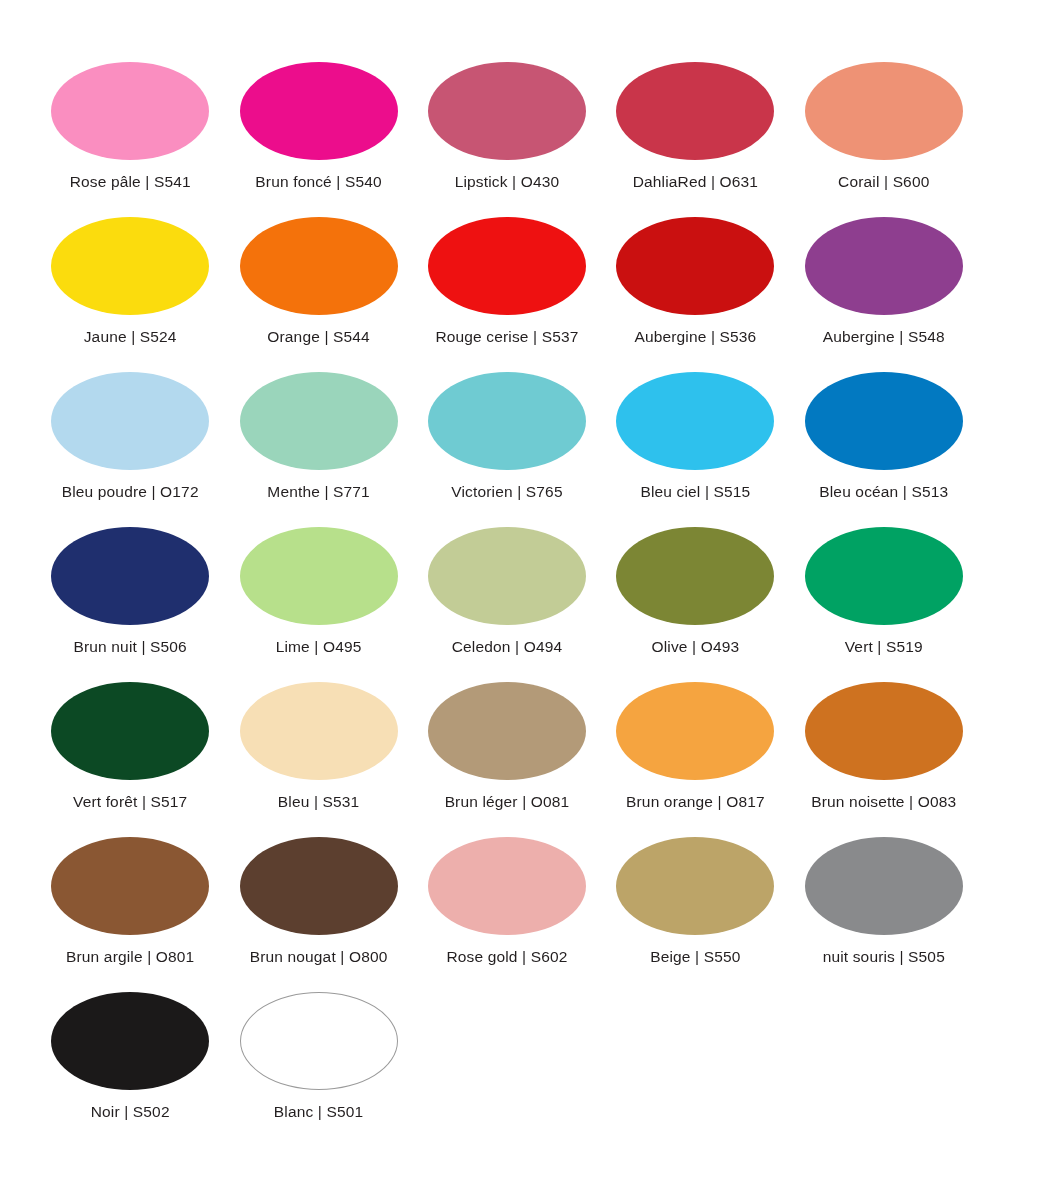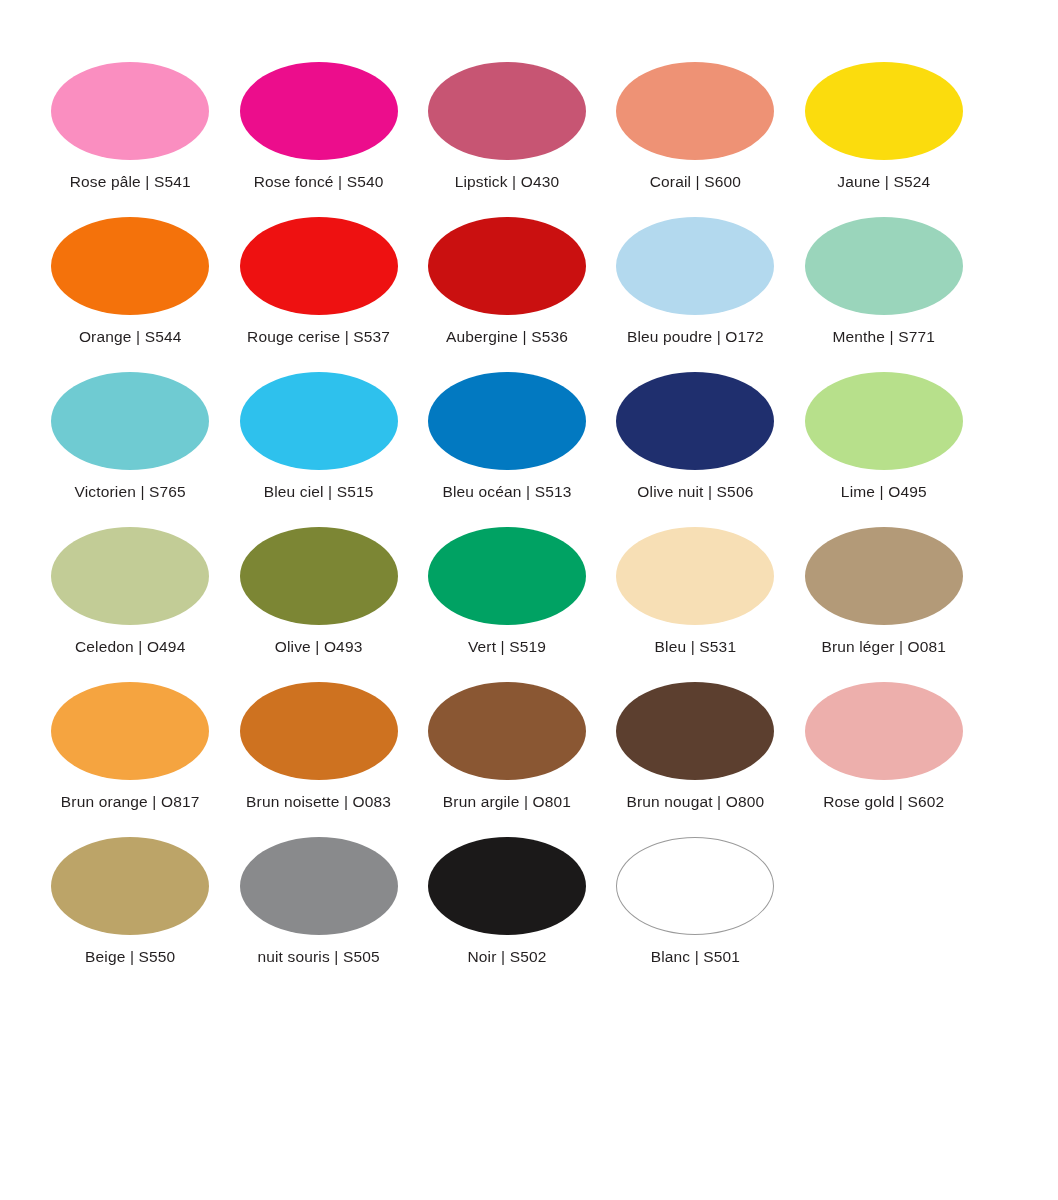--- a/index.html
+++ b/index.html
@@ -66,47 +66,55 @@
 <body>
 
 <div class="palette-page">
   <div class="swatch-grid">
       <div class="swatch-cell">
         <div class="swatch-ellipse" style="background: rgb(250, 142, 192);"></div>
         <div class="swatch-label">Rose pâle | S541</div>
       </div>
       <div class="swatch-cell">
         <div class="swatch-ellipse" style="background: rgb(236, 13, 140);"></div>
-        <div class="swatch-label">Rose foncé | S540</div>
+        <div class="swatch-label">Brun foncé | S540</div>
       </div>
       <div class="swatch-cell">
         <div class="swatch-ellipse" style="background: rgb(199, 85, 115);"></div>
         <div class="swatch-label">Lipstick | O430</div>
       </div>
       <div class="swatch-cell">
+        <div class="swatch-ellipse" style="background: rgb(201, 53, 74);"></div>
+        <div class="swatch-label">DahliaRed | O631</div>
+      </div>
+      <div class="swatch-cell">
         <div class="swatch-ellipse" style="background: rgb(238, 146, 117);"></div>
         <div class="swatch-label">Corail | S600</div>
       </div>
       <div class="swatch-cell">
         <div class="swatch-ellipse" style="background: rgb(251, 220, 13);"></div>
         <div class="swatch-label">Jaune | S524</div>
       </div>
       <div class="swatch-cell">
         <div class="swatch-ellipse" style="background: rgb(244, 114, 11);"></div>
         <div class="swatch-label">Orange | S544</div>
       </div>
       <div class="swatch-cell">
         <div class="swatch-ellipse" style="background: rgb(238, 17, 17);"></div>
         <div class="swatch-label">Rouge cerise | S537</div>
       </div>
       <div class="swatch-cell">
         <div class="swatch-ellipse" style="background: rgb(202, 16, 16);"></div>
         <div class="swatch-label">Aubergine | S536</div>
       </div>
       <div class="swatch-cell">
+        <div class="swatch-ellipse" style="background: rgb(142, 62, 143);"></div>
+        <div class="swatch-label">Aubergine | S548</div>
+      </div>
+      <div class="swatch-cell">
         <div class="swatch-ellipse" style="background: rgb(179, 217, 238);"></div>
         <div class="swatch-label">Bleu poudre | O172</div>
       </div>
       <div class="swatch-cell">
         <div class="swatch-ellipse" style="background: rgb(154, 213, 187);"></div>
         <div class="swatch-label">Menthe | S771</div>
       </div>
       <div class="swatch-cell">
         <div class="swatch-ellipse" style="background: rgb(111, 203, 210);"></div>
         <div class="swatch-label">Victorien | S765</div>
@@ -114,39 +122,43 @@
       <div class="swatch-cell">
         <div class="swatch-ellipse" style="background: rgb(46, 193, 237);"></div>
         <div class="swatch-label">Bleu ciel | S515</div>
       </div>
       <div class="swatch-cell">
         <div class="swatch-ellipse" style="background: rgb(2, 121, 193);"></div>
         <div class="swatch-label">Bleu océan | S513</div>
       </div>
       <div class="swatch-cell">
         <div class="swatch-ellipse" style="background: rgb(31, 47, 110);"></div>
-        <div class="swatch-label">Olive nuit | S506</div>
+        <div class="swatch-label">Brun nuit | S506</div>
       </div>
       <div class="swatch-cell">
         <div class="swatch-ellipse" style="background: rgb(183, 224, 139);"></div>
         <div class="swatch-label">Lime | O495</div>
       </div>
       <div class="swatch-cell">
         <div class="swatch-ellipse" style="background: rgb(194, 204, 150);"></div>
         <div class="swatch-label">Celedon | O494</div>
       </div>
       <div class="swatch-cell">
         <div class="swatch-ellipse" style="background: rgb(124, 134, 52);"></div>
         <div class="swatch-label">Olive | O493</div>
       </div>
       <div class="swatch-cell">
         <div class="swatch-ellipse" style="background: rgb(0, 162, 99);"></div>
         <div class="swatch-label">Vert | S519</div>
       </div>
       <div class="swatch-cell">
+        <div class="swatch-ellipse" style="background: rgb(12, 73, 36);"></div>
+        <div class="swatch-label">Vert forêt | S517</div>
+      </div>
+      <div class="swatch-cell">
         <div class="swatch-ellipse" style="background: rgb(247, 223, 181);"></div>
         <div class="swatch-label">Bleu | S531</div>
       </div>
       <div class="swatch-cell">
         <div class="swatch-ellipse" style="background: rgb(179, 154, 120);"></div>
         <div class="swatch-label">Brun léger | O081</div>
       </div>
       <div class="swatch-cell">
         <div class="swatch-ellipse" style="background: rgb(245, 164, 64);"></div>
         <div class="swatch-label">Brun orange | O817</div>

